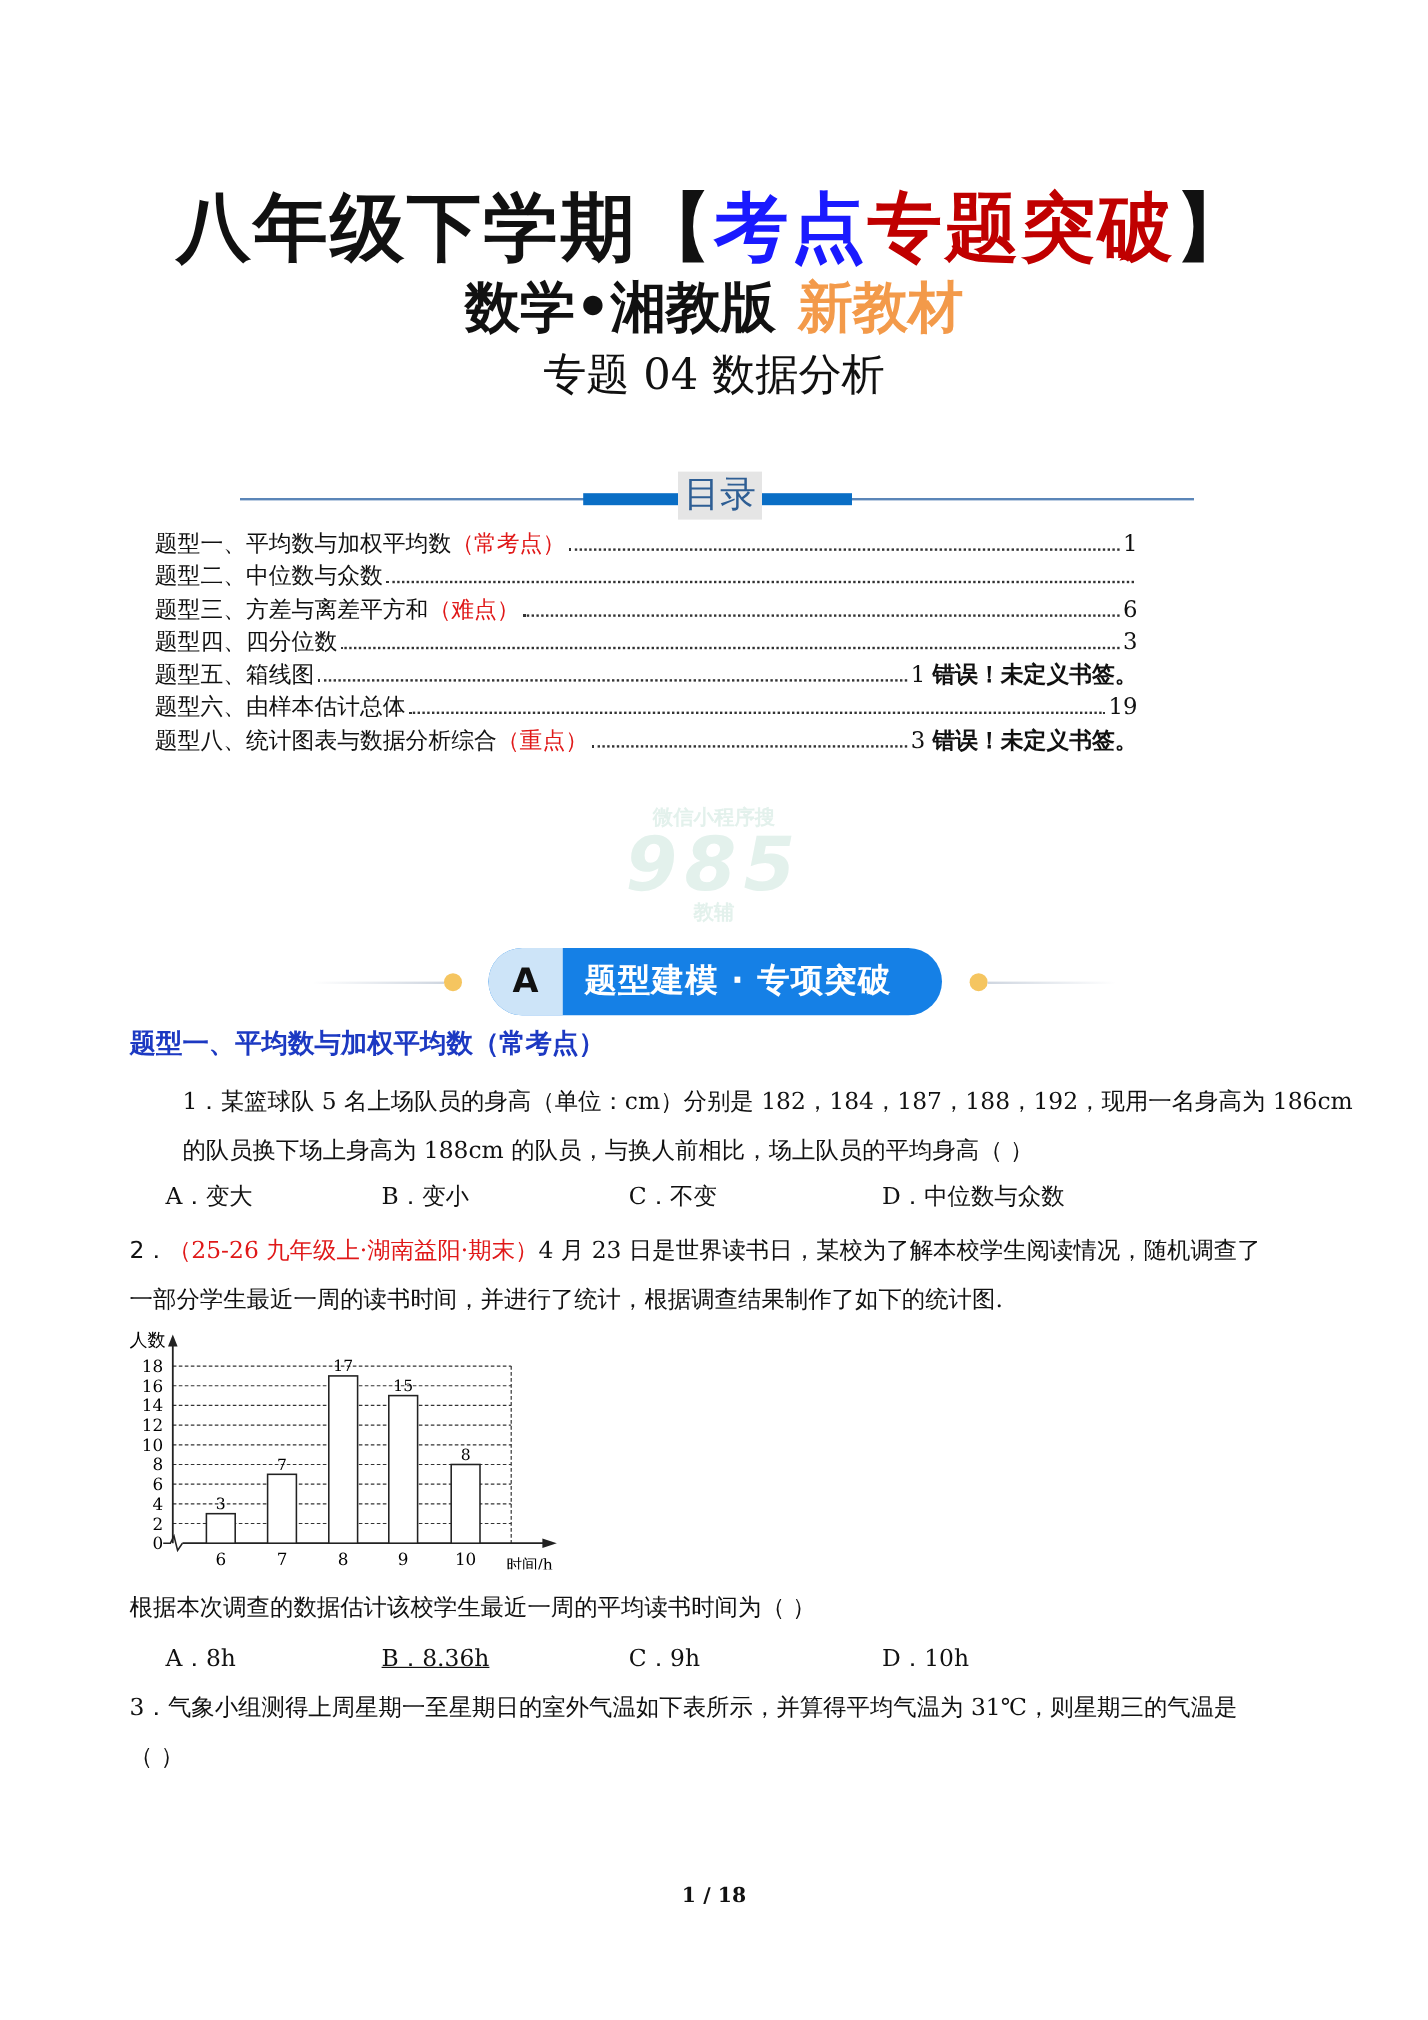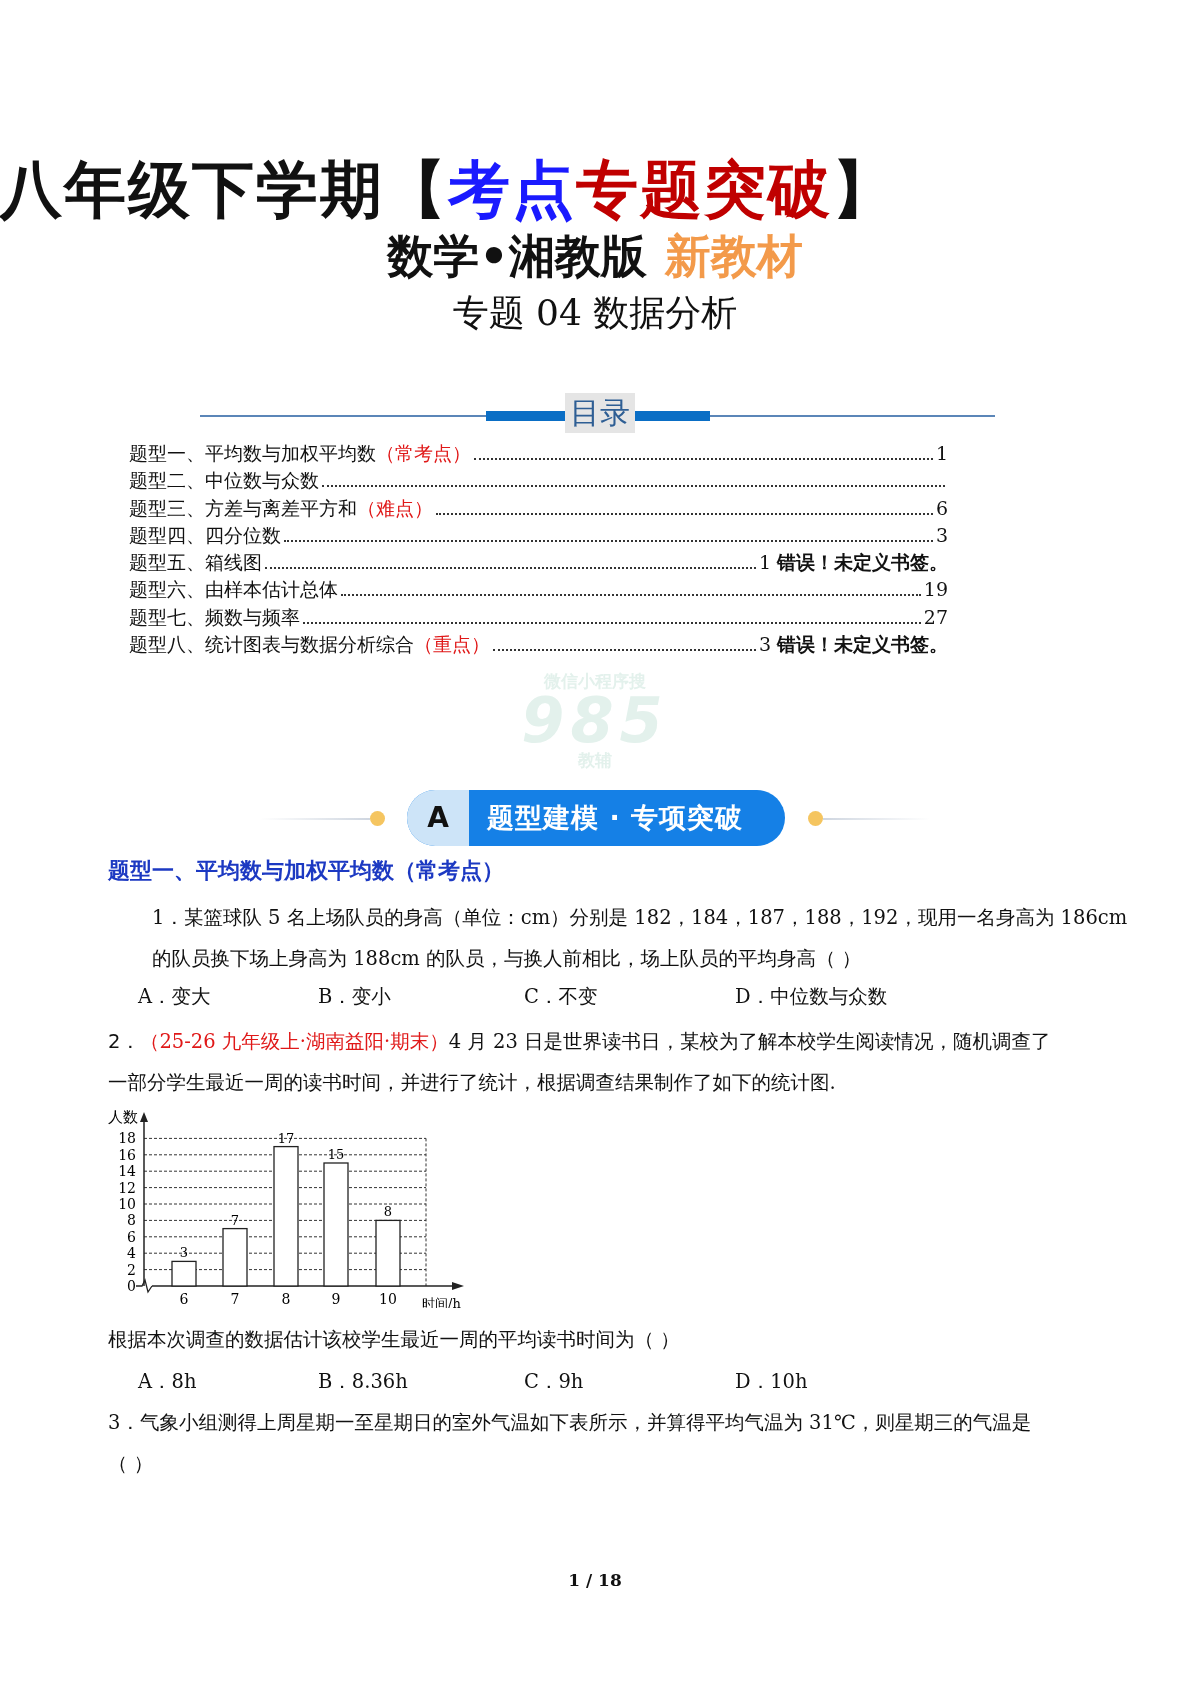--- a/index.html
+++ b/index.html
@@ -1,19 +1,19 @@
 <!DOCTYPE html>
 <html><head>
 <meta charset="utf-8">
 <style>
   html, body { margin:0; padding:0; background:#fff; }
   body { width:1190px; height:1683px; position:relative; overflow:hidden;
          font-family:"DejaVu Serif", "Liberation Serif", serif; color:#111; }
   .abs { position:absolute; }
-  .title1 { top:150px; left:0; width:1190px; text-align:left; font-family:"DejaVu Sans","Liberation Sans",sans-serif;
+  .title1 { top:150px; left:0; width:1190px; text-align:center; font-family:"DejaVu Sans","Liberation Sans",sans-serif;
             font-weight:bold; font-size:62px; letter-spacing:2px; line-height:80px; }
   .title1 .blue { color:#1a1aff; } .title1 .red { color:#c00000; }
   .title2 { top:226px; left:0; width:1190px; text-align:center; font-family:"DejaVu Sans","Liberation Sans",sans-serif;
             font-weight:bold; font-size:46px; line-height:60px; }
   .title2 .orange { color:#f39a4a; margin-left:18px; }
   .title3 { top:288px; left:0; width:1190px; text-align:center; font-size:36px; line-height:50px; }
   .toc-rule { top:415px; height:2px; background:#5b86b8; }
   .toc-bar { top:411px; height:10px; background:#0a6ec5; }
   .toc-head { top:393px; left:565px; width:70px; text-align:center; font-size:30px; color:#2e5e94;
               font-family:"DejaVu Sans","Liberation Sans",sans-serif; background:#e5e5e5; line-height:40px; }
@@ -99,25 +99,20 @@
       <span class="dots"></span>
       <span class="pg">1</span>
       <span class="err">错误！未定义书签。</span>
   </div>
   <div class="toc-row indent">
     <span class="lbl">题型六、由样本估计总体</span>
       <span class="dots"></span>
       <span class="pg">19</span>
   </div>
   <div class="toc-row indent">
-    <span class="lbl">题型七、频数与频率</span>
-      <span class="dots"></span>
-      <span class="pg">27</span>
-  </div>
-  <div class="toc-row indent">
     <span class="lbl">题型八、统计图表与数据分析综合</span>
       <span class="tag">（重点）</span>
       <span class="dots"></span>
       <span class="pg">3</span>
       <span class="err">错误！未定义书签。</span>
   </div>
 
 </div>
 
 <div class="abs banner">
@@ -192,21 +187,21 @@
       <rect x="268" y="112.4" width="24" height="65.6" fill="#fff" stroke="#222" stroke-width="1.3"></rect>
       <text x="280" y="108.4" font-size="13" text-anchor="middle">8</text>
       <text x="280" y="196" font-size="14" text-anchor="middle">10</text>
       <text x="314" y="200" font-size="13">时间/h</text>
     </svg>
 </div>
 
 <div class="abs q" style="top:1319px;">根据本次调查的数据估计该校学生最近一周的平均读书时间为（    ）</div>
 <div class="abs opts" style="top:1368px;">
   <span style="left:0;">A．8h</span>
-  <span style="left:180px;">B．8.36h</span>
+  <span style="left:180px;text-decoration:underline;">B．8.36h</span>
   <span style="left:386px;">C．9h</span>
   <span style="left:597px;">D．10h</span>
 </div>
 
 <div class="abs q" style="top:1402px;">
   <div>3．气象小组测得上周星期一至星期日的室外气温如下表所示，并算得平均气温为 31℃，则星期三的气温是</div>
   <div>（    ）</div>
 </div>
 
 <div class="abs footer">1 / 18</div>

